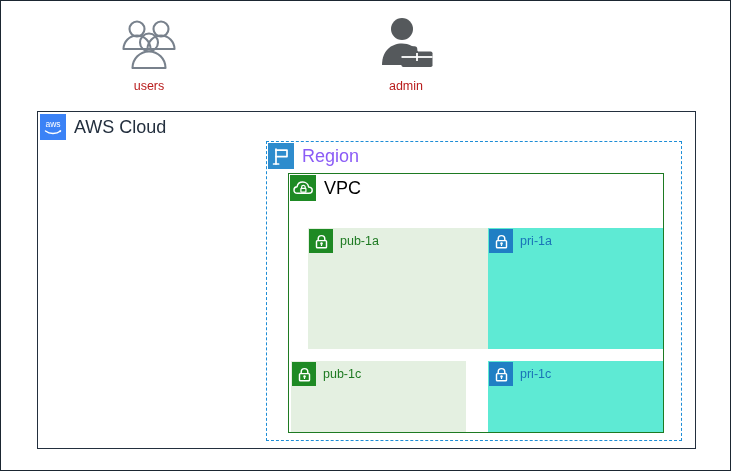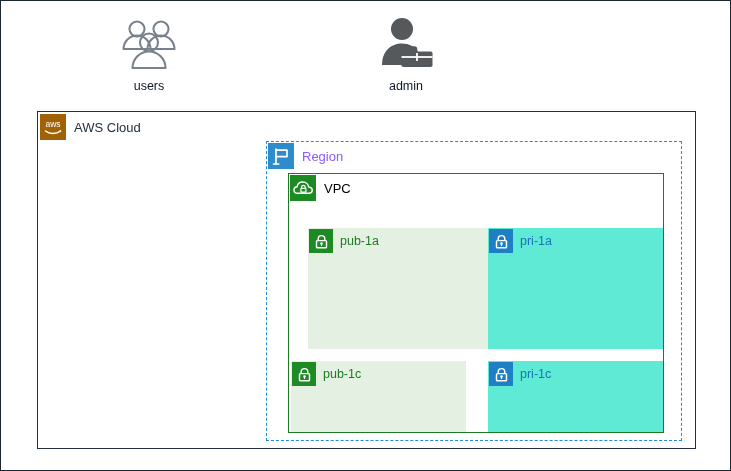--- a/index.html
+++ b/index.html
@@ -29,21 +29,21 @@
   .actor .glyph {
     width: 100%;
     height: 62px;
     display: flex;
     align-items: center;
     justify-content: center;
   }
   .actor .caption {
     margin-top: 4px;
     font-size: 12.5px;
-    color: #0f172a;
+    color: #b91c1c;
     line-height: 14px;
   }
   #users-actor { left: 98px; top: 12px; }
   #admin-actor { left: 355px; top: 12px; }
 
   
   #aws-cloud {
     position: absolute;
     left: 36px;
     top: 110px;
@@ -62,23 +62,23 @@
   #aws-cloud-head { left: 2px; top: 2px; }
   .badge {
     width: 26px;
     height: 26px;
     flex: 0 0 26px;
     display: flex;
     align-items: center;
     justify-content: center;
     box-sizing: border-box;
   }
-  #aws-badge { background: #a16207; }
+  #aws-badge { background: #3b82f6; }
   .grp-label {
-    font-size: 13px;
+    font-size: 18px;
     line-height: 15px;
     white-space: nowrap;
   }
   #aws-cloud-label { color: #232f3e; }
 
   
   #region {
     position: absolute;
     left: 265px;
     top: 140px;

